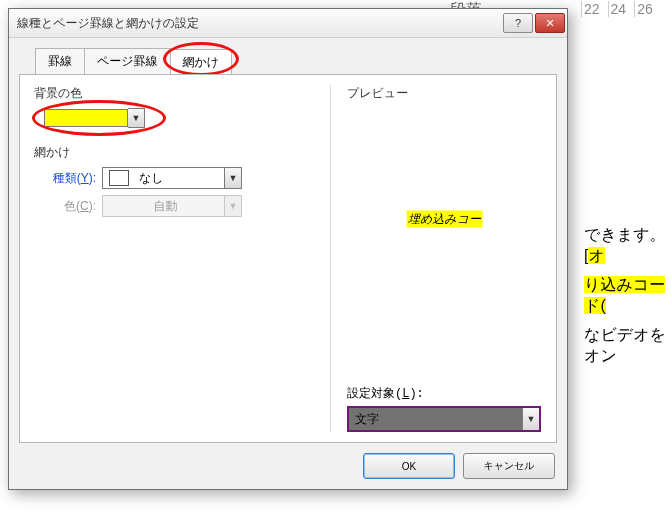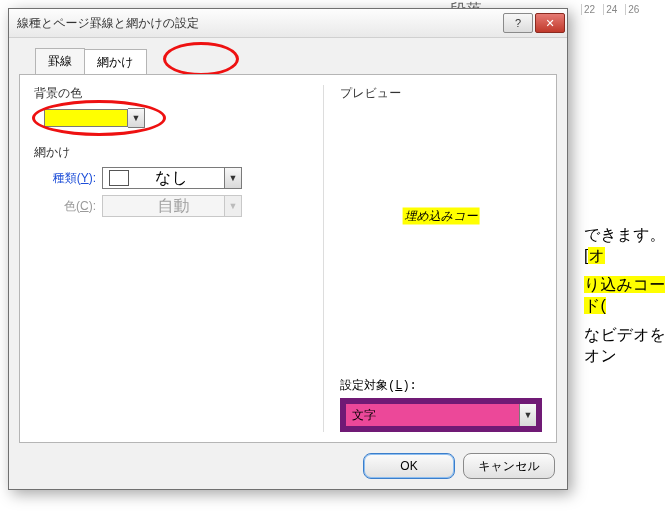--- a/index.html
+++ b/index.html
@@ -8,21 +8,21 @@
     font-size: 12px;
     background: #fff;
     width: 671px;
     height: 514px;
     position: relative;
     overflow: hidden;
   }
   
   .bg-ruler {
     position:absolute; top:1px; right:0; width:90px; height:16px;
-    color:#888; font-size:10px; display:flex; gap:8px; align-items:center;
+    color:#888; font-size:14px; display:flex; gap:8px; align-items:center;
   }
   .bg-ruler span { border-left:1px solid #ccc; padding-left:2px; }
   .bg-label {
     position:absolute; top:0px; left:450px; font-size:16px; color:#666;
   }
   .doc-line { position:absolute; left:584px; right:5px; font-size:16px; color:#000000; }
   .hl { background:#ffff00; }
   .sel { background:#c0c0c0; }
 
   .dialog {
@@ -84,43 +84,43 @@
   .field-row label { width:52px; text-align:right; margin-right:6px; color:#1d4ed8;}
   .field-row.disabled label { color:#9a9a9a; }
   .combo {
     display:flex; align-items:center; border:1px solid #7a7a7a;
     height:20px; background:#fff; width:138px;
   }
   .combo.disabled { border-color:#c8c8c8; color:#a0a0a0; background:#f5f5f5;}
   .combo .combo-sample {
     width:18px; height:14px; border:1px solid #555; margin:0 6px; background:#fff;
   }
-  .combo .combo-text { flex:1; font-size:16px; padding-left:4px;margin-left:16px;}
+  .combo .combo-text { flex:1; font-size:12px; padding-left:4px;}
   .combo .drop-btn { border:none; border-left:1px solid #7a7a7a; height:20px;}
   .combo.disabled .drop-btn { border-left-color:#c8c8c8; color:#bbb; background:#eee;}
   .preview-box {
     flex:1; position:relative;
   }
   .preview-sample {
     position:absolute; left:50%; top:40%; transform:translate(-50%,-50%);
     background:#ffff00; font-size:12px; padding:0 2px;
     font-family:"MS Mincho", serif; font-style:italic;
   }
   .apply-row { margin-top:auto; }
   .apply-row label { display:block; margin-bottom:4px;font-family:Liberation Mono, monospace; }
-  .apply-combo { width:190px; display:flex; border:6px solid #701a75; height:22px; background:#ec4899;}
+  .apply-combo { width:190px; display:flex; border:2px solid #701a75; height:22px; background:#737373;}
   .apply-combo span { flex:1; padding:3px 6px; }
   .apply-combo .drop-btn { border:none; border-left:1px solid #7a7a7a; height:22px;}
   .button-row {
     display:flex; justify-content:flex-end; gap:8px;
     padding:10px 12px; background:#f1f1f1;
   }
   .btn {
-    min-width:70px; height:24px; border:1px solid #8a8a8a; border-radius:8px;
-    background:linear-gradient(#fbfbfb,#e1e1e1); font-size:12px;
+    min-width:70px; height:24px; border:1px solid #8a8a8a; border-radius:3px;
+    background:linear-gradient(#fbfbfb,#e1e1e1); font-size:10px;
     display:flex; align-items:center; justify-content:center; padding:0 10px;
   }
   .btn.primary { border:1px solid #3b7ecb; box-shadow:0 0 0 1px #8dbef0 inset;}
   .underline-key { text-decoration:underline; }
 </style>
 </head>
 <body>
 
 <div class="bg-label">段落</div>
 <div class="bg-ruler">
@@ -140,20 +140,21 @@
   <div class="titlebar">
     <div class="title">線種とページ罫線と網かけの設定</div>
     <div class="win-btns">
       <div class="win-btn help">?</div>
       <div class="win-btn close">✕</div>
     </div>
   </div>
 
   <div class="tabs">
     <div class="tab">罫線</div>
+    <div class="tab">ページ罫線</div>
     <div class="tab active">網かけ</div>
     <div class="tab-annot"></div>
   </div>
 
   <div class="panel">
     <div class="left-col">
       <div class="section-label">背景の色</div>
       <div class="color-row">
         <div class="color-swatch" title="#ffff00"></div>
         <div class="drop-btn">

